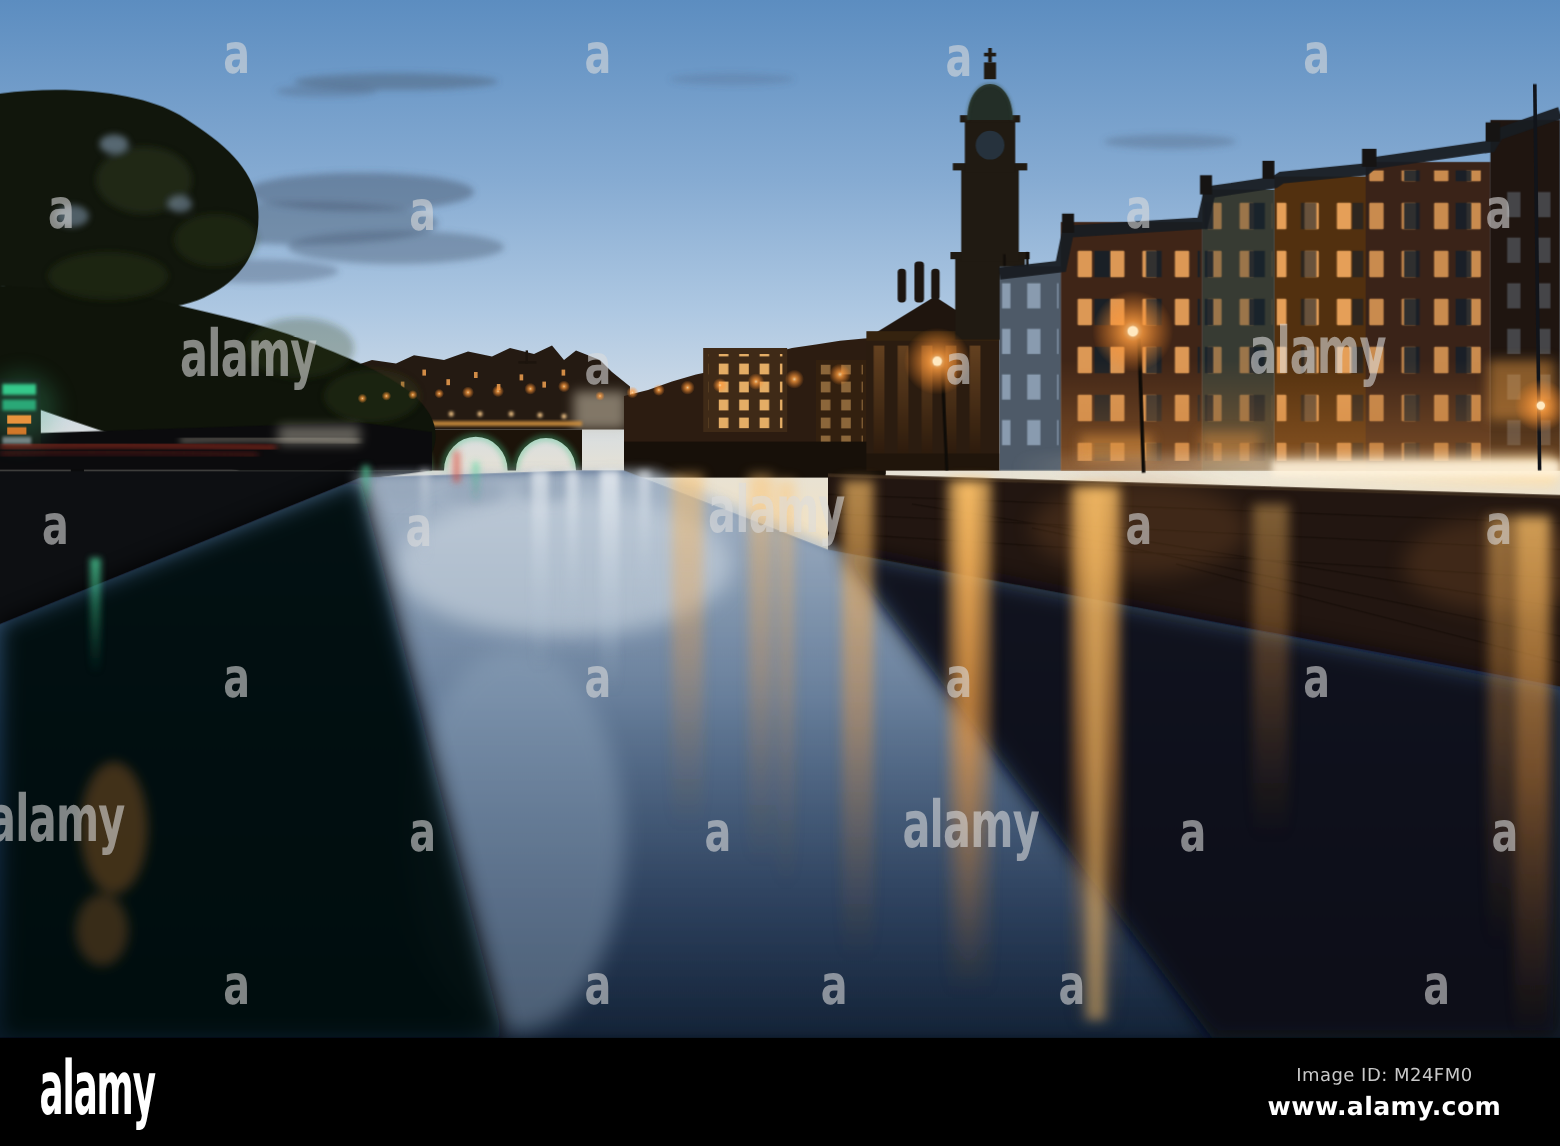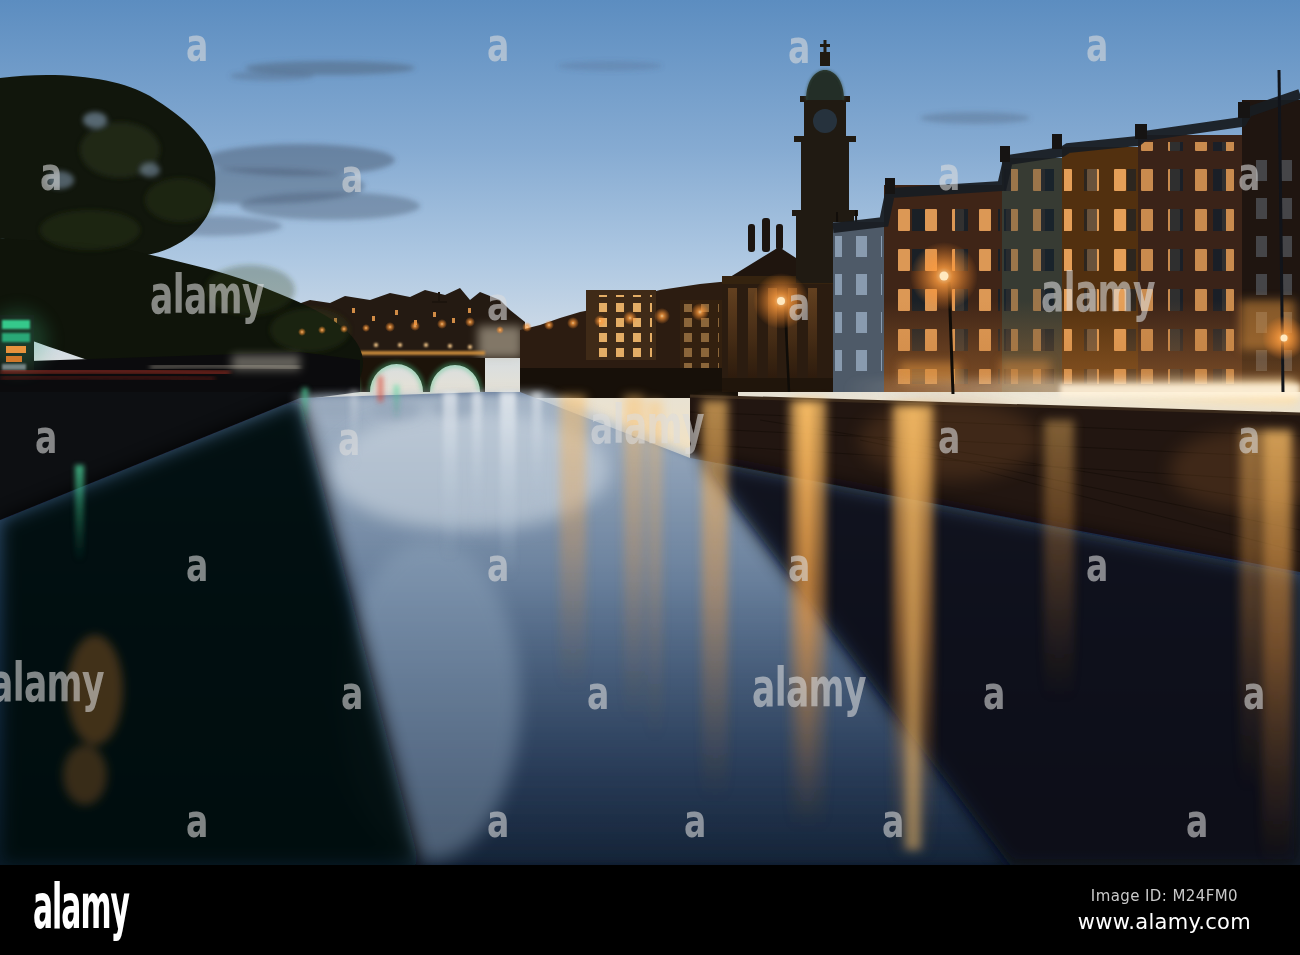--- a/index.html
+++ b/index.html
@@ -9,21 +9,21 @@
   
   .wm-layer{position:absolute;left:0;top:0;width:1300px;height:865px;pointer-events:none;}
   .wm-a,.wm-word{position:absolute;font-weight:bold;transform-origin:top left;line-height:1;user-select:none;}
   .wm-a{font-size:46px;transform:scaleX(.72);}
   .wm-word{font-size:54px;transform:scaleX(.64);letter-spacing:-1px;}
   
   .bar{position:absolute;left:0;top:865px;width:1300px;height:90px;background:#000;display:flex;align-items:center;justify-content:space-between;box-sizing:border-box;padding:0 49px 0 33px;}
   .logo{color:#fff;font-weight:bold;font-size:62px;letter-spacing:-2px;transform:scaleX(.48);transform-origin:center left;line-height:1;margin-top:-6px;}
   .credit{text-align:center;}
   .credit .id{color:#c9c9c9;font-size:15px;letter-spacing:.4px;}
-  .credit .url{color:#fff;font-size:21px;font-weight:normal;margin-top:5px;letter-spacing:.3px;}
+  .credit .url{color:#fff;font-size:21px;font-weight:bold;margin-top:5px;letter-spacing:.3px;}
 </style>
 </head>
 <body>
 
 <div class="stage">
   <figure class="photo">
     <svg width="1300" height="865" viewBox="0 0 1300 865">
       <defs>
         <linearGradient id="skyG" x1="0" y1="0" x2="0" y2="500" gradientUnits="userSpaceOnUse">
           <stop offset="0" stop-color="#5c8dc0"></stop>

